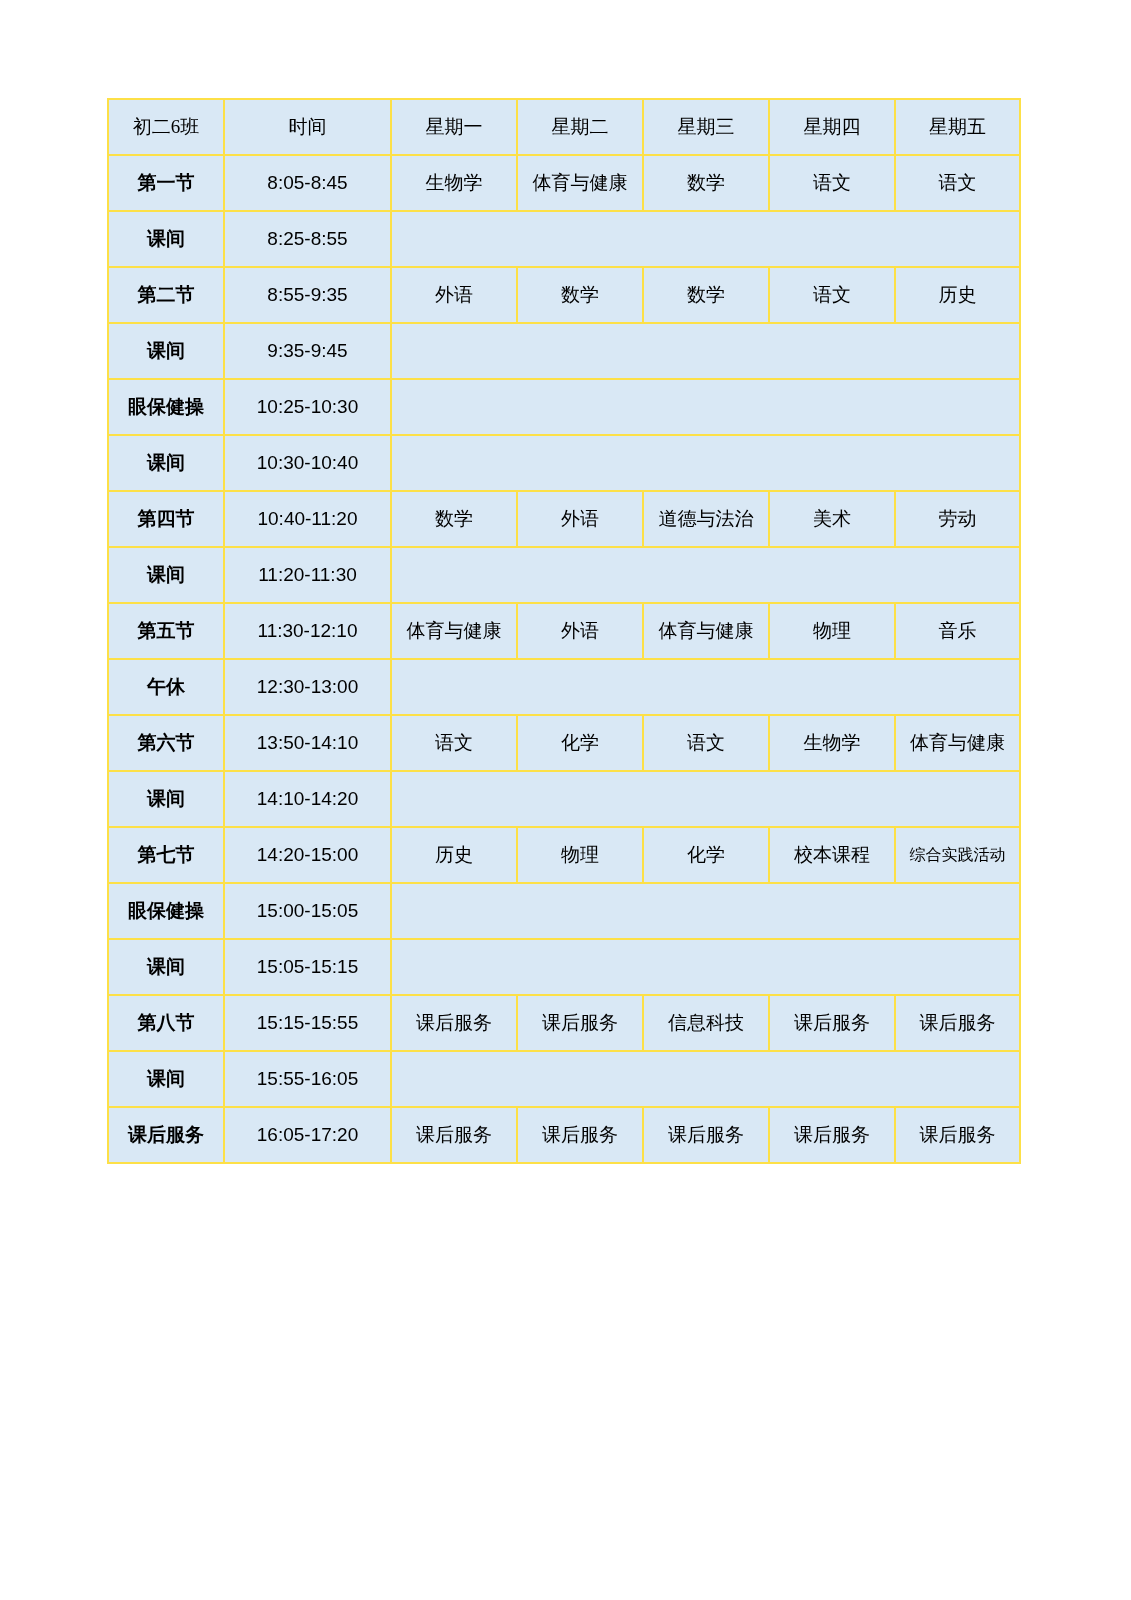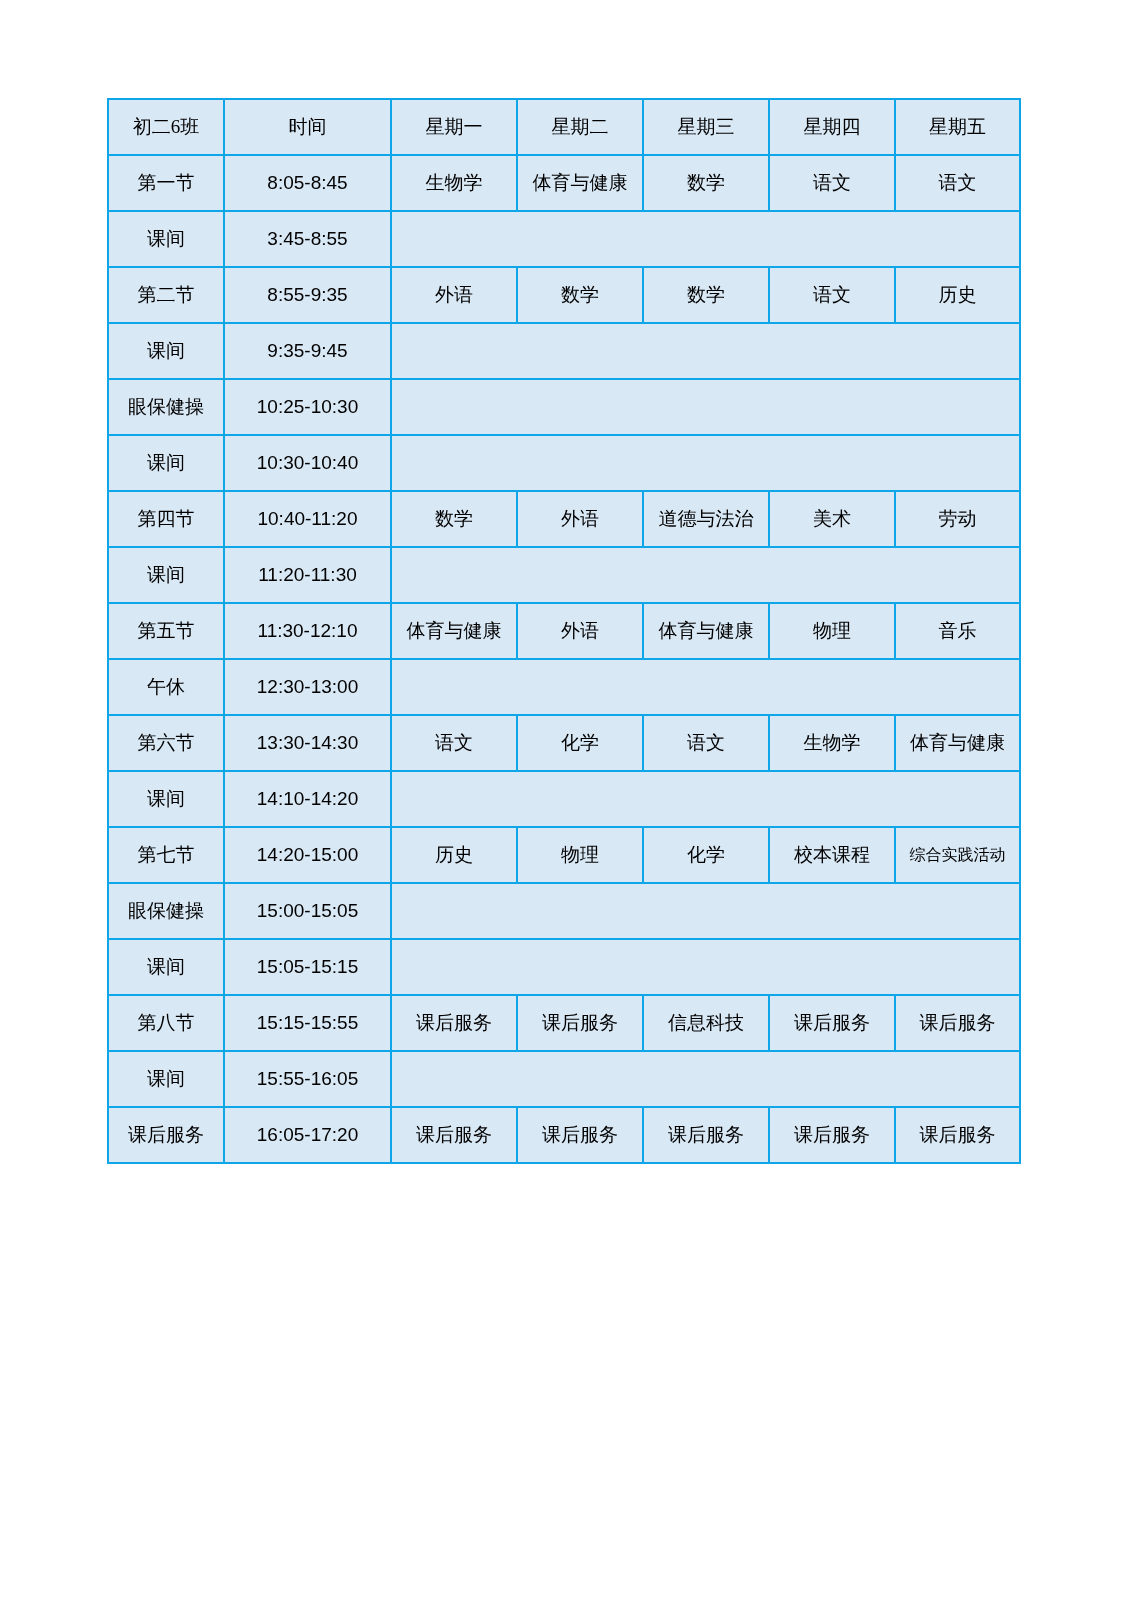--- a/index.html
+++ b/index.html
@@ -19,21 +19,21 @@
     width: 1131px;
     height: 1600px;
   }
   table.schedule {
     position: absolute;
     left: 107px;
     top: 98px;
     width: 898px;
     border-collapse: separate;
     border-spacing: 2px;
-    background: #0ea5e9;
+    background: #fde047;
     table-layout: fixed;
   }
   table.schedule td {
     background: #d9e8f5;
     border: none;
     text-align: center;
     vertical-align: middle;
     height: 54px;
     font-size: 19px;
     color: #000000;
@@ -41,20 +41,21 @@
     overflow: hidden;
     white-space: nowrap;
   }
   td.hdr {
     background: #a8cbe6;
     font-size: 22px;
   }
   td.label {
     background: #a8cbe6;
     font-size: 20px;
+    font-weight: bold;
   }
   td.time {
     background: #cfe2f2;
     font-family: Liberation Sans, sans-serif;
     font-size: 17px;
     letter-spacing: 0px;
     margin-left: 8px;
   }
   td.subject {
     background: #cfe2f2;
@@ -105,21 +106,21 @@
           <td class="label">第一节</td>
           <td class="time">8:05-8:45</td>
           <td class="subject">生物学</td>
           <td class="subject">体育与健康</td>
           <td class="subject">数学</td>
           <td class="subject">语文</td>
           <td class="subject">语文</td>
         </tr>
         <tr>
           <td class="label">课间</td>
-          <td class="time">3:45-8:55</td>
+          <td class="time">8:25-8:55</td>
           <td class="blank" colspan="5"></td>
         </tr>
         <tr>
           <td class="label">第二节</td>
           <td class="time">8:55-9:35</td>
           <td class="subject">外语</td>
           <td class="subject">数学</td>
           <td class="subject">数学</td>
           <td class="subject">语文</td>
           <td class="subject">历史</td>
@@ -162,21 +163,21 @@
           <td class="subject">物理</td>
           <td class="subject">音乐</td>
         </tr>
         <tr>
           <td class="label">午休</td>
           <td class="time">12:30-13:00</td>
           <td class="blank" colspan="5"></td>
         </tr>
         <tr>
           <td class="label">第六节</td>
-          <td class="time">13:30-14:30</td>
+          <td class="time">13:50-14:10</td>
           <td class="subject">语文</td>
           <td class="subject">化学</td>
           <td class="subject">语文</td>
           <td class="subject">生物学</td>
           <td class="subject">体育与健康</td>
         </tr>
         <tr>
           <td class="label">课间</td>
           <td class="time">14:10-14:20</td>
           <td class="blank" colspan="5"></td>

